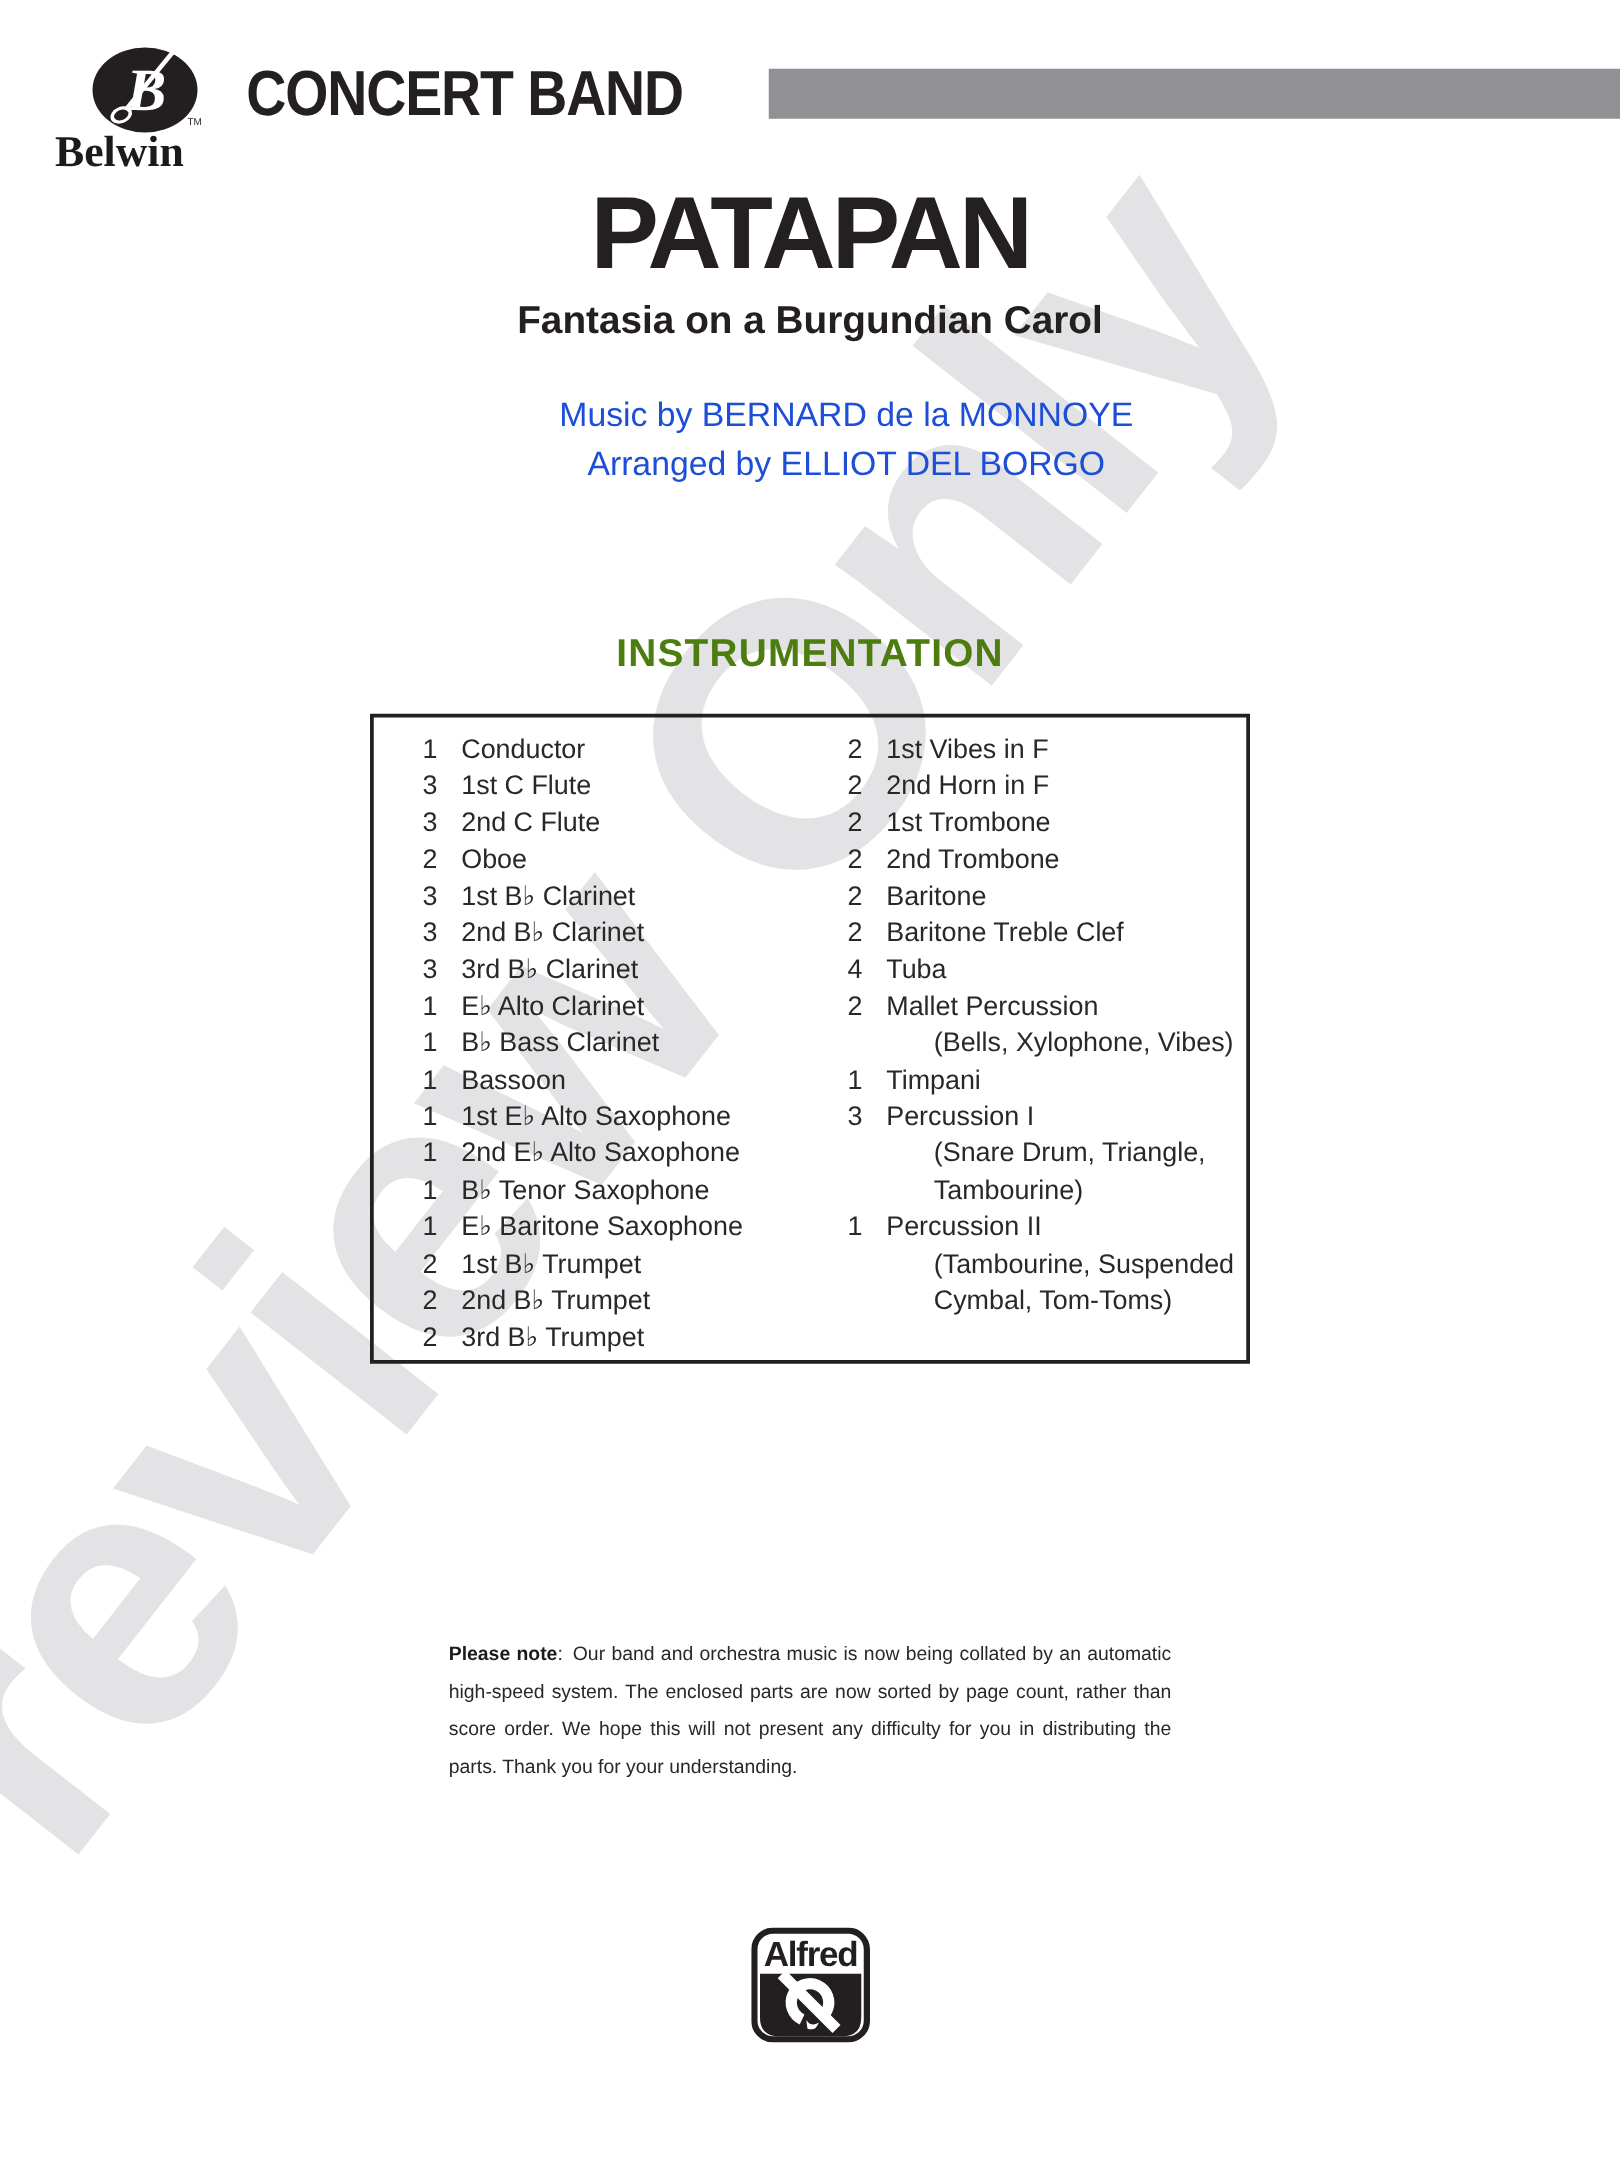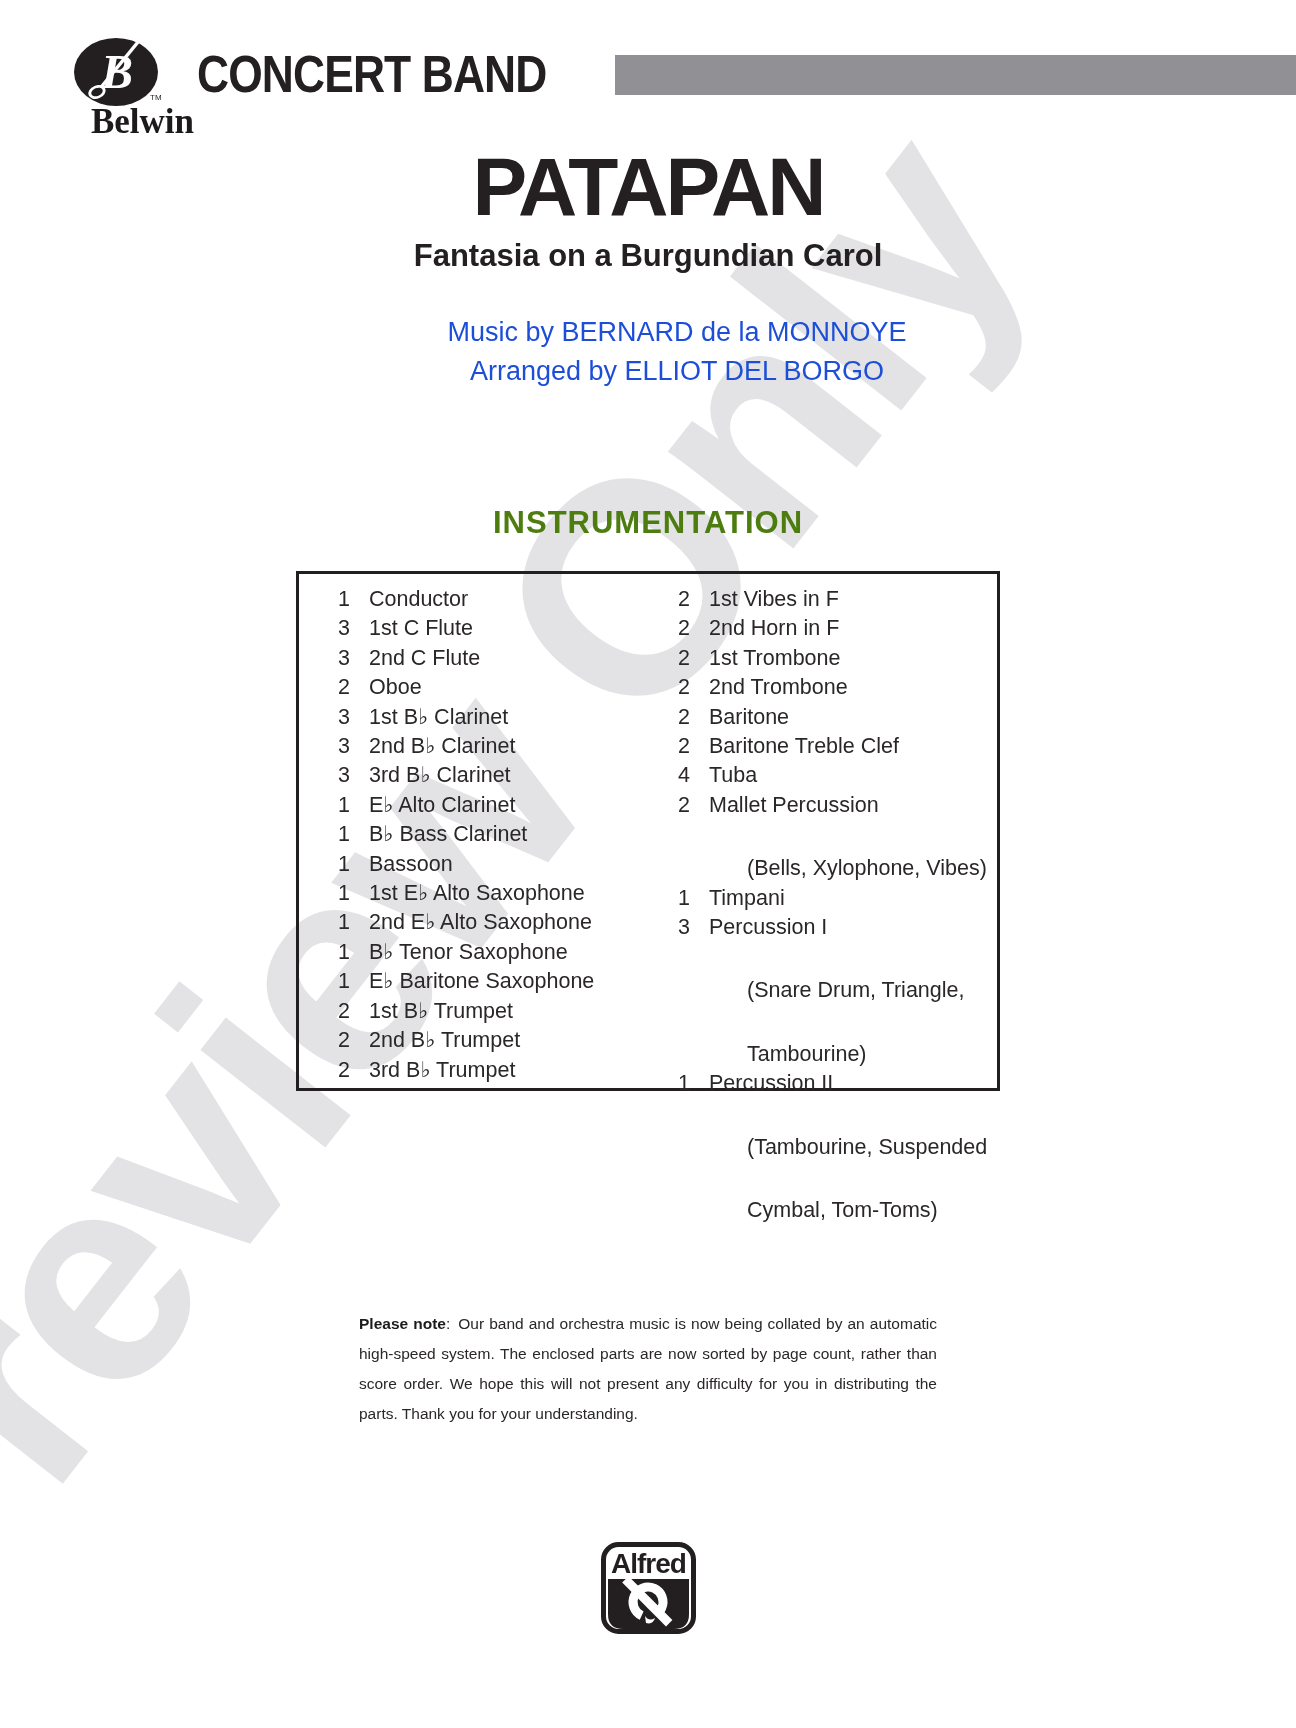--- a/index.html
+++ b/index.html
@@ -11,21 +11,21 @@
   .watermark{
     position:absolute;left:-14px;bottom:34px;z-index:0;
     transform:rotate(-52deg);transform-origin:left bottom;
     font-size:300px;font-weight:bold;letter-spacing:-8px;white-space:nowrap;
     color:#e3e3e6;user-select:none;
   }
   .content{position:relative;z-index:1;}
   
   .belwin-logo{position:absolute;left:70px;top:34px;}
   .belwin-word{
-    position:absolute;left:44px;top:102px;width:150px;text-align:right;
+    position:absolute;left:44px;top:102px;width:150px;text-align:left;
     font-family:"Liberation Serif","DejaVu Serif",serif;font-weight:bold;
     font-size:35px;letter-spacing:0px;color:#1d1a1b;
   }
   .series-title{
     position:absolute;left:197px;top:49px;
     font-size:51px;font-weight:bold;letter-spacing:-1px;line-height:1;
     transform:scaleX(0.87);transform-origin:left top;white-space:nowrap;color:#242021;
   }
   .series-bar{position:absolute;left:615px;top:55px;width:681px;height:40px;background:#919195;}
   
@@ -50,21 +50,21 @@
     position:absolute;left:296px;top:571px;width:704px;height:520px;
     border:3px solid #231f20;box-sizing:border-box;background:transparent;
   }
   .col{position:absolute;top:11px;}
   .col-left{left:34px;}
   .col-right{left:374px;}
   .inst-row{font-size:21.5px;line-height:29.4px;color:#2b2728;}
   .row-main{display:flex;}
   .qty{width:22px;text-align:center;flex:none;}
   .iname{margin-left:14px;white-space:nowrap;}
-  .subs .sub{margin-left:74px;white-space:nowrap;margin-top:34px;}
+  .subs .sub{margin-left:74px;white-space:nowrap;}
   
   .notice{
     position:absolute;left:359px;top:1309px;width:578px;
     font-size:15.5px;line-height:30px;text-align:justify;text-align-last:left;color:#2b2728;
     margin:0;
   }
   .notice b{color:#1d1a1b;}
   .notice .colon{margin-right:8px;}
   
   .alfred-logo{position:absolute;left:601px;top:1542px;}

